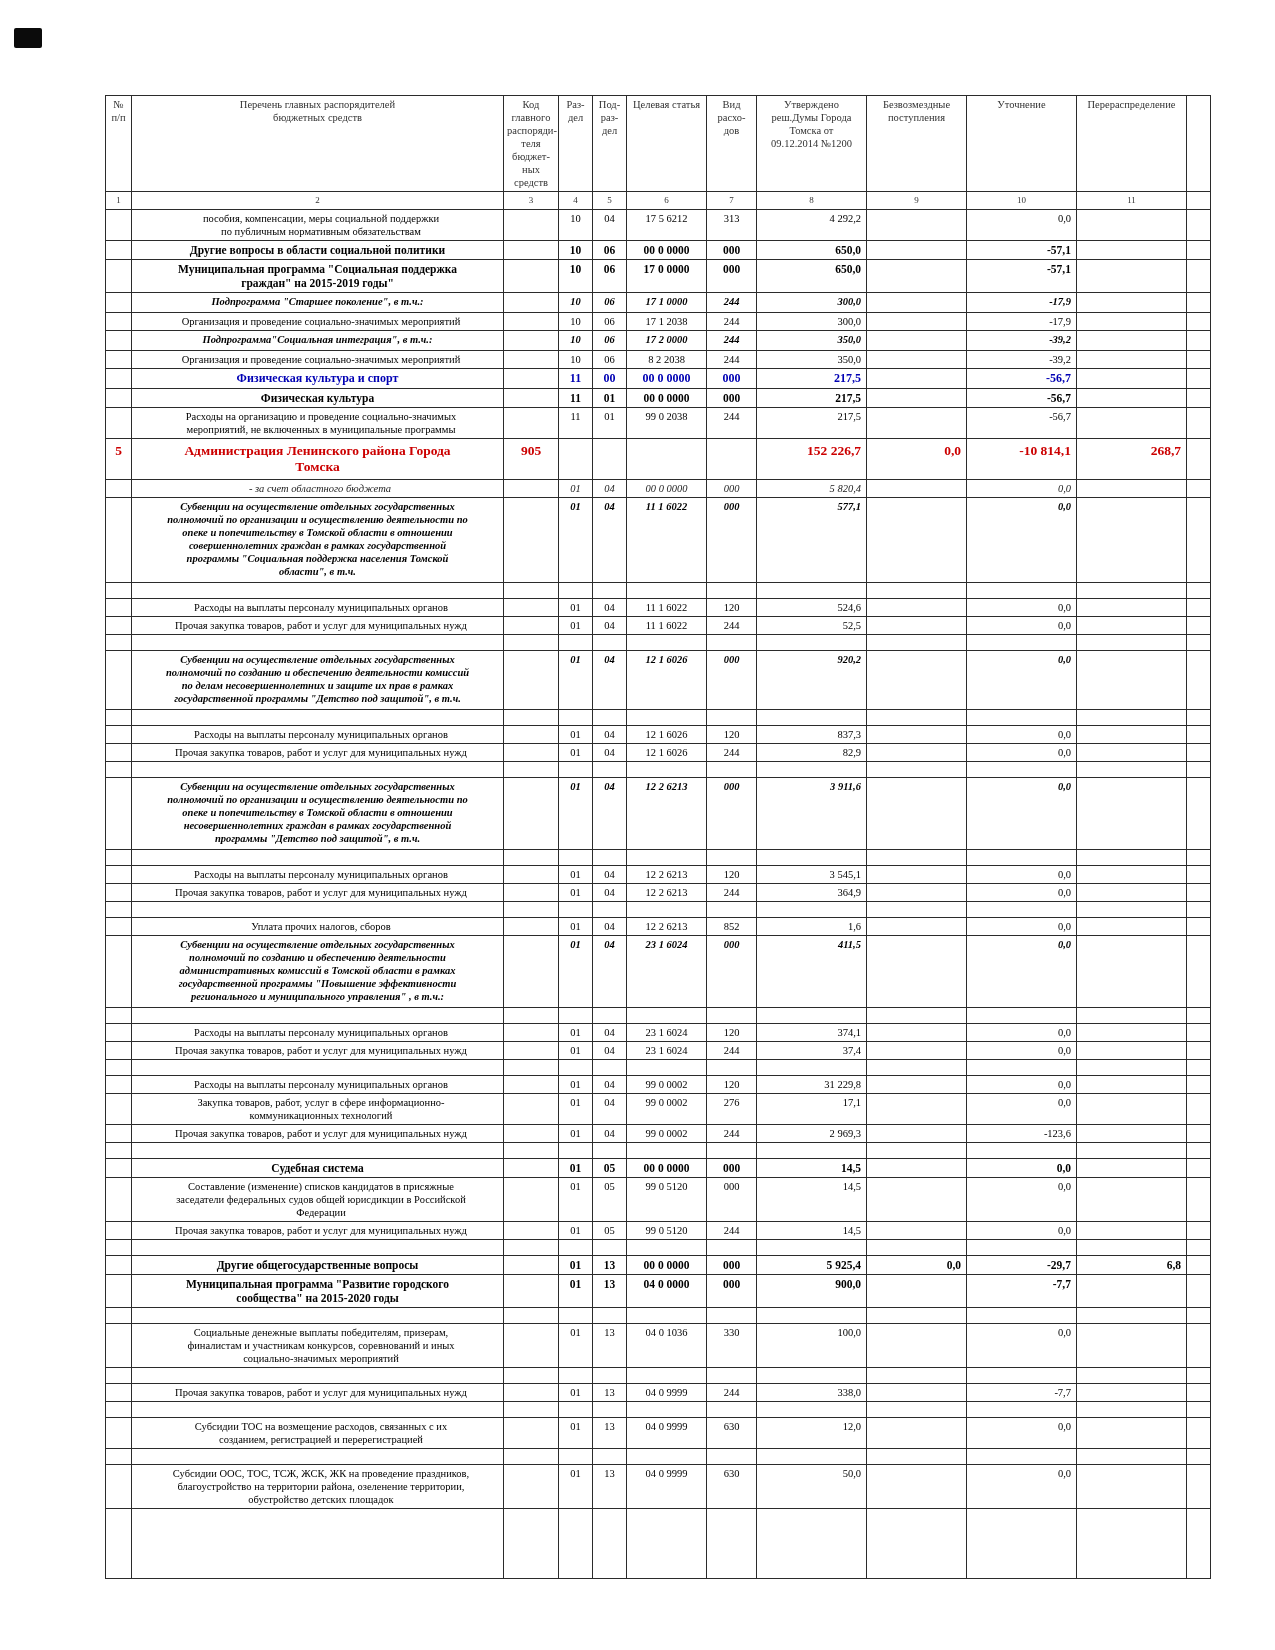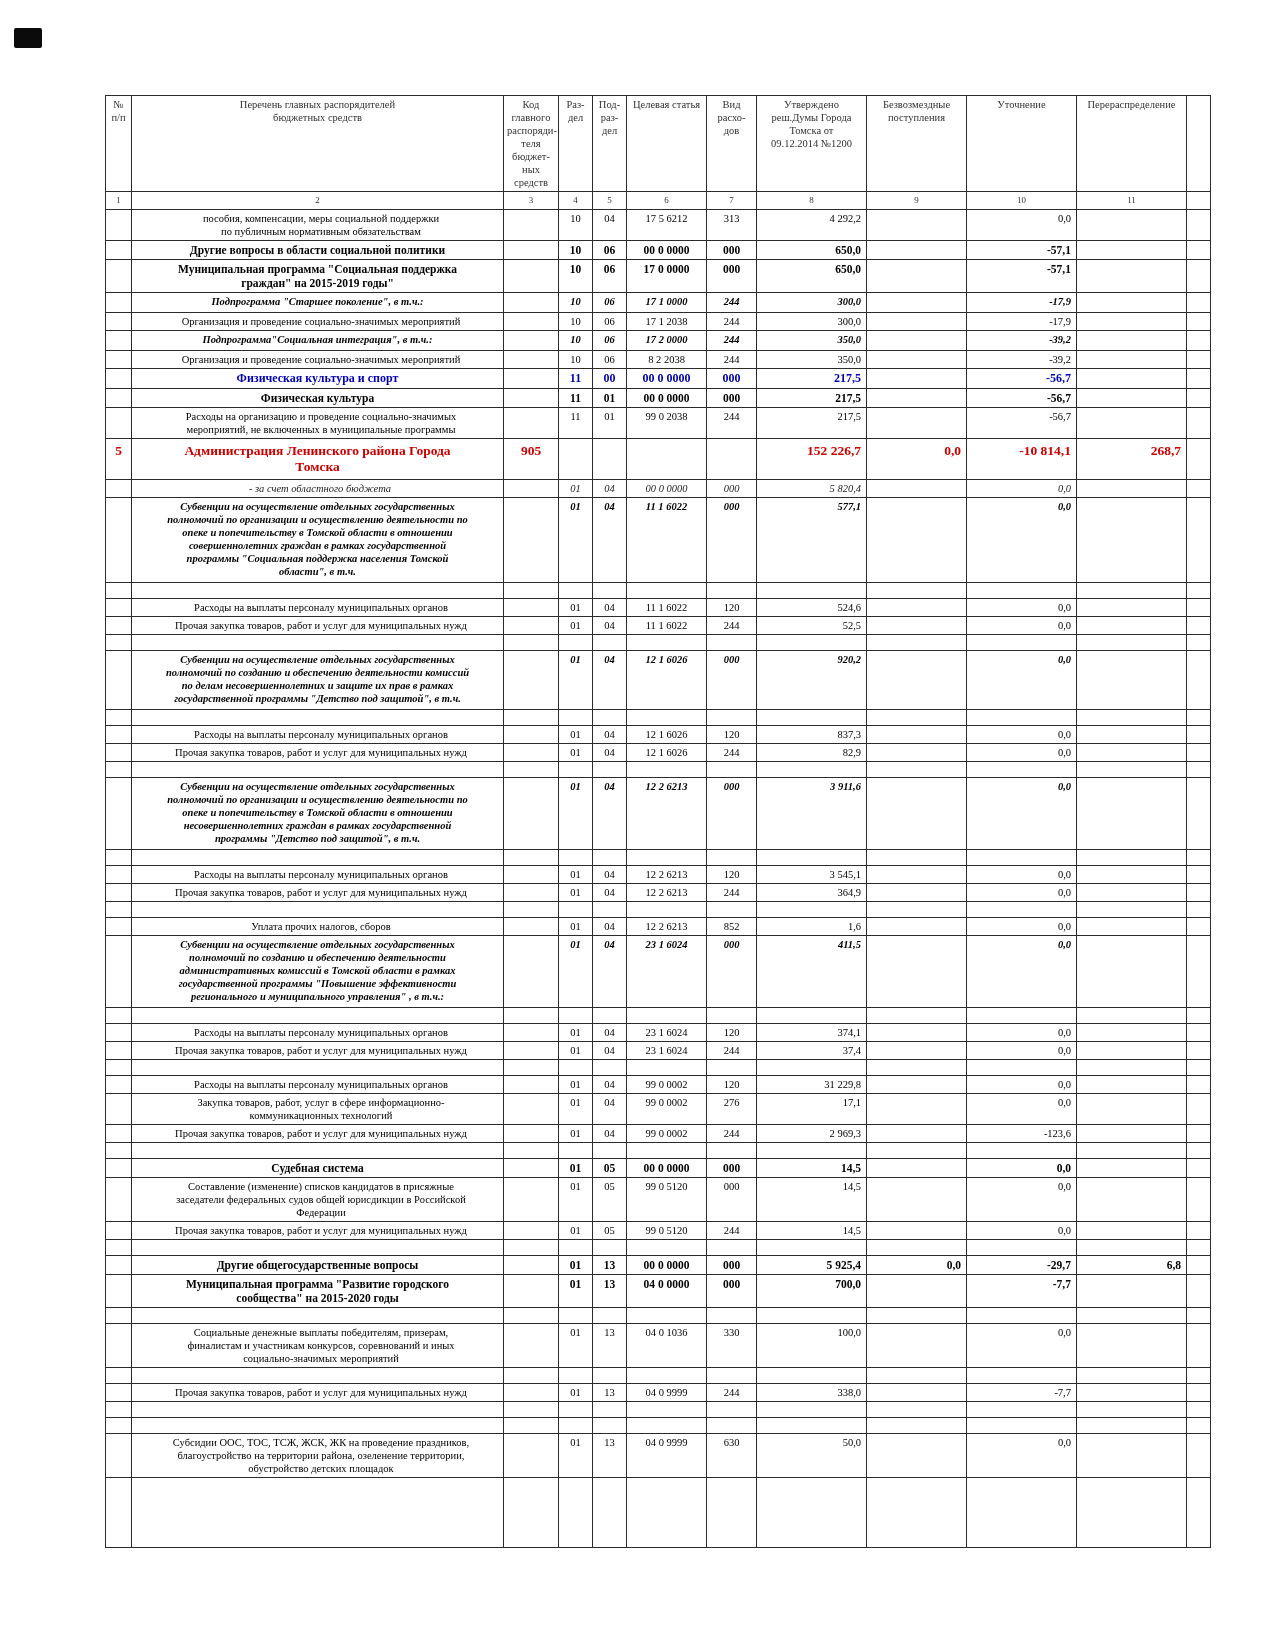--- a/index.html
+++ b/index.html
@@ -740,21 +740,21 @@
         </tr>
         <tr class="section">
           <td class="c-num"></td>
           <td class="c-name">Муниципальная программа "Развитие городского
 сообщества" на 2015-2020 годы</td>
           <td class="c-code"></td>
           <td class="c-razdel">01</td>
           <td class="c-podrazdel">13</td>
           <td class="c-target">04 0 0000</td>
           <td class="c-vid">000</td>
-          <td class="c-approved">700,0</td>
+          <td class="c-approved">900,0</td>
           <td class="c-gratuitous"></td>
           <td class="c-clarify">-7,7</td>
           <td class="c-redistr"></td>
           <td class="c-extra"></td>
         </tr>
         <tr class="gap">
           <td class="c-num"></td>
           <td class="c-name"></td>
           <td class="c-code"></td>
           <td class="c-razdel"></td>
@@ -815,20 +815,35 @@
           <td class="c-num"></td>
           <td class="c-name"></td>
           <td class="c-code"></td>
           <td class="c-razdel"></td>
           <td class="c-podrazdel"></td>
           <td class="c-target"></td>
           <td class="c-vid"></td>
           <td class="c-approved"></td>
           <td class="c-gratuitous"></td>
           <td class="c-clarify"></td>
+          <td class="c-redistr"></td>
+          <td class="c-extra"></td>
+        </tr>
+        <tr class="detail">
+          <td class="c-num"></td>
+          <td class="c-name">Субсидии ТОС на возмещение расходов, связанных с их
+созданием, регистрацией и перерегистрацией</td>
+          <td class="c-code"></td>
+          <td class="c-razdel">01</td>
+          <td class="c-podrazdel">13</td>
+          <td class="c-target">04 0 9999</td>
+          <td class="c-vid">630</td>
+          <td class="c-approved">12,0</td>
+          <td class="c-gratuitous"></td>
+          <td class="c-clarify">0,0</td>
           <td class="c-redistr"></td>
           <td class="c-extra"></td>
         </tr>
         <tr class="gap">
           <td class="c-num"></td>
           <td class="c-name"></td>
           <td class="c-code"></td>
           <td class="c-razdel"></td>
           <td class="c-podrazdel"></td>
           <td class="c-target"></td>

